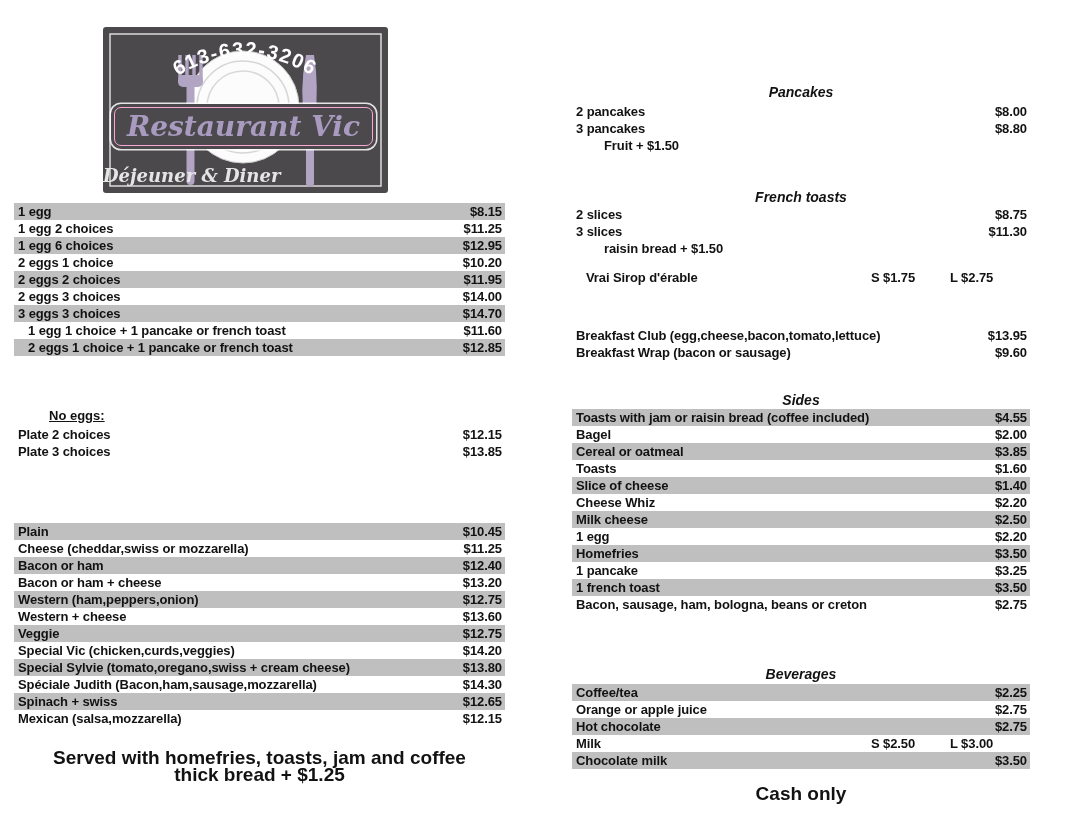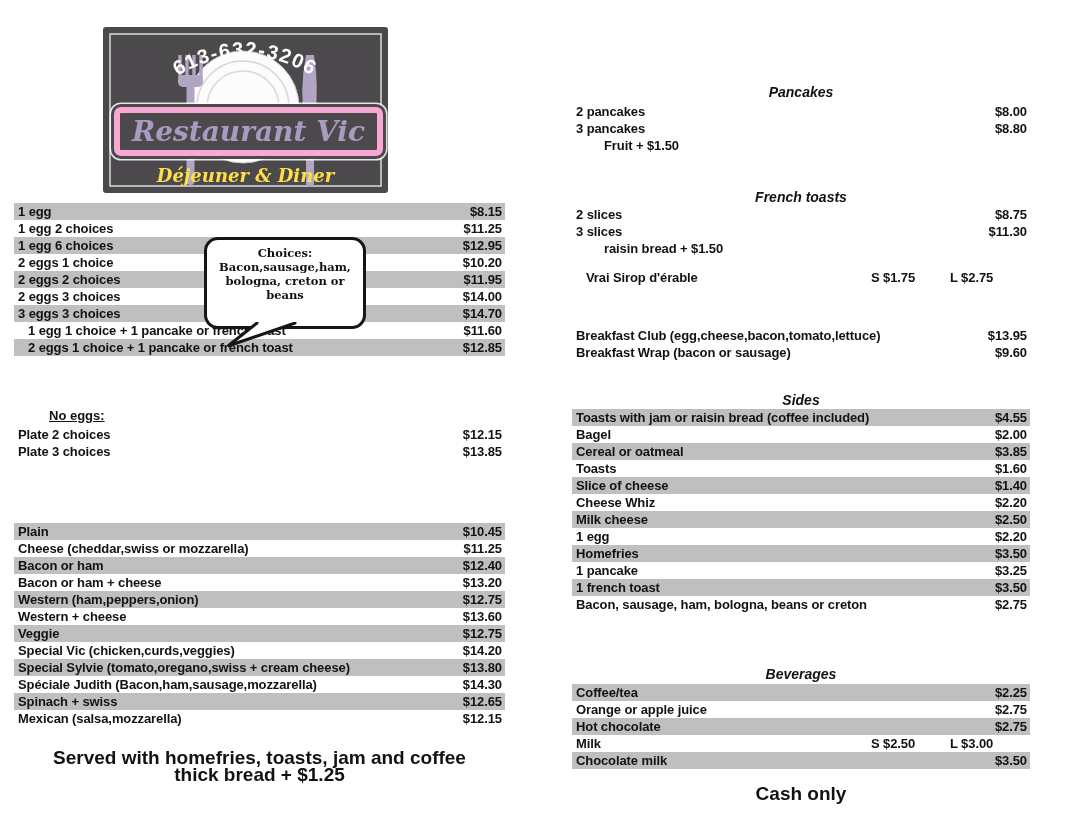--- a/index.html
+++ b/index.html
@@ -22,28 +22,28 @@
               font-style:italic;font-size:14px;}
   .center-note{position:absolute;text-align:center;font-size:19px;line-height:17px;}
   .no-eggs-header{position:absolute;height:17px;line-height:17px;font-size:13px;padding-left:35px;}
   .no-eggs-header .ul{text-decoration:underline;}
 
   
   .logo{position:absolute;left:103px;top:27px;width:285px;height:166px;
         background:var(--logo-bg,#4b494c);border-radius:3px;}
   .logo>svg{position:absolute;left:0;top:0;}
   .banner{position:absolute;left:11px;top:80px;width:257px;height:37px;
-          background:var(--logo-bg,#4b494c);border:6px solid #f9a8d4;border-radius:7px;
+          background:var(--logo-bg,#4b494c);border:1px solid #f9a8d4;border-radius:7px;
           box-shadow:0 0 0 3px var(--logo-bg,#4b494c),0 0 0 4.5px rgba(255,255,255,.85);
           display:flex;align-items:center;justify-content:center;}
   .banner span{font-family:"DejaVu Serif",serif;font-style:italic;font-weight:bold;
                font-size:28px;color:var(--purple-script,#a99bc0);white-space:nowrap;}
-  .tagline{position:absolute;left:0;right:0;bottom:7px;text-align:center;
+  .tagline{position:absolute;left:0;right:0;bottom:7px;text-align:left;
            font-family:"DejaVu Serif",serif;font-style:italic;font-weight:bold;
-           font-size:18px;color:#fde047;}
+           font-size:18px;color:#e5e5e5;}
 
   
   .bubble{position:absolute;left:204px;top:237px;width:156px;height:80px;background:#fff;
           border:3px solid #161616;border-radius:14px;z-index:5;text-align:center;
           font-family:"DejaVu Serif",serif;font-weight:bold;font-size:11.5px;line-height:14px;
           padding-top:6px;box-sizing:content-box;}
   .bubble .tail{position:absolute;left:14px;bottom:-22px;width:80px;height:26px;}
 </style>
 </head>
 <body>
@@ -148,31 +148,20 @@
   </div>
 
   <div class="row indent">
     <span class="label">2 eggs 1 choice + 1 pancake or french toast</span>
     <span class="small"></span>
     <span class="large"></span>
     <span class="price">$12.85</span>
   </div>
 </div>
 
-  <div class="bubble">
-    <div>Choices:</div>
-    <div>Bacon,sausage,ham,</div>
-    <div>bologna, creton or</div>
-    <div>beans</div>
-    <div class="tail">
-      <svg width="80" height="26" viewBox="0 0 80 26">
-        <path d="M36 1 L7 24 L74 1" fill="#ffffff" stroke="#161616" stroke-width="3" stroke-linecap="round"></path>
-      </svg>
-    </div>
-  </div>
 
   <div class="no-eggs-header" style="left:14px;top:407px;width:491px">
     <span class="ul">No eggs:</span>
   </div>
   <div class="rows" style="left:14px;top:426px;width:491px">
   <div class="row">
     <span class="label">Plate 2 choices</span>
     <span class="small"></span>
     <span class="large"></span>
     <span class="price">$12.15</span>

